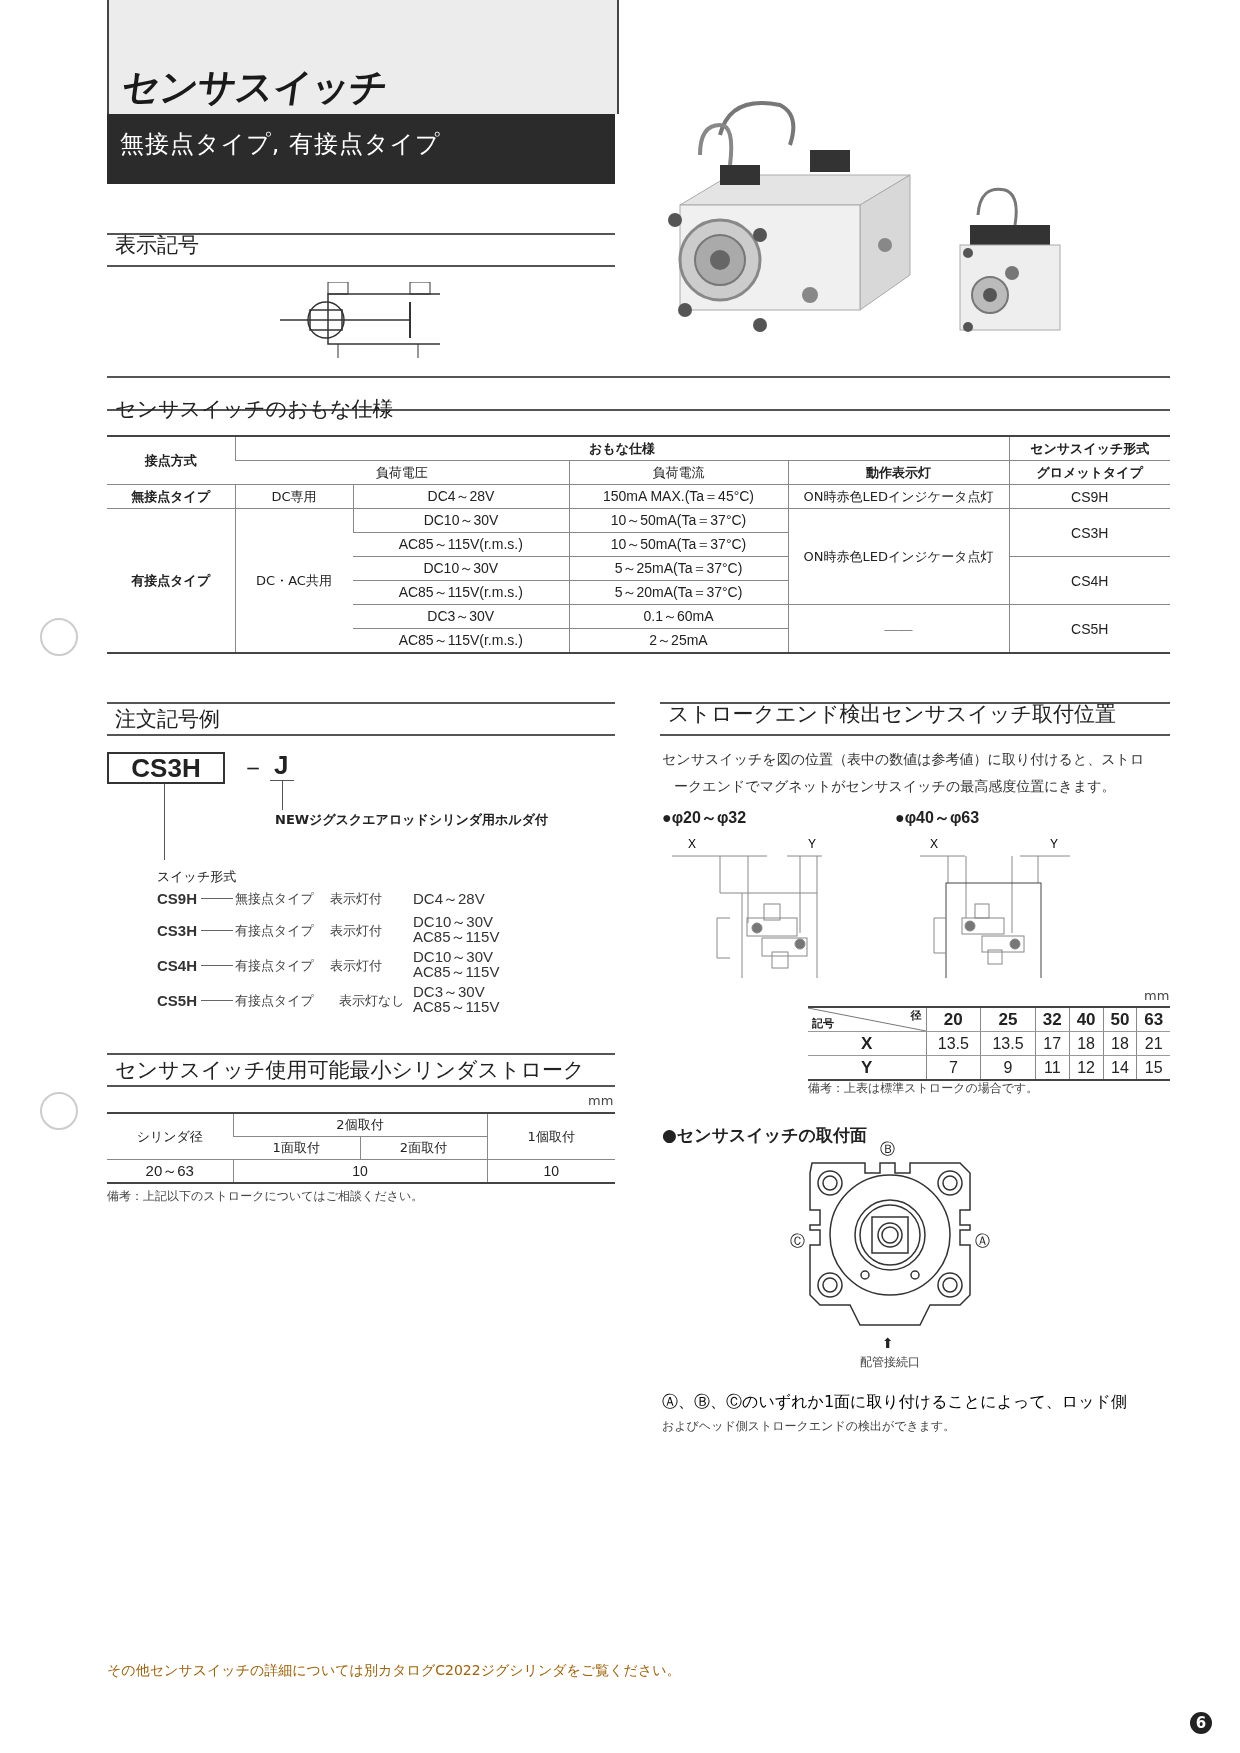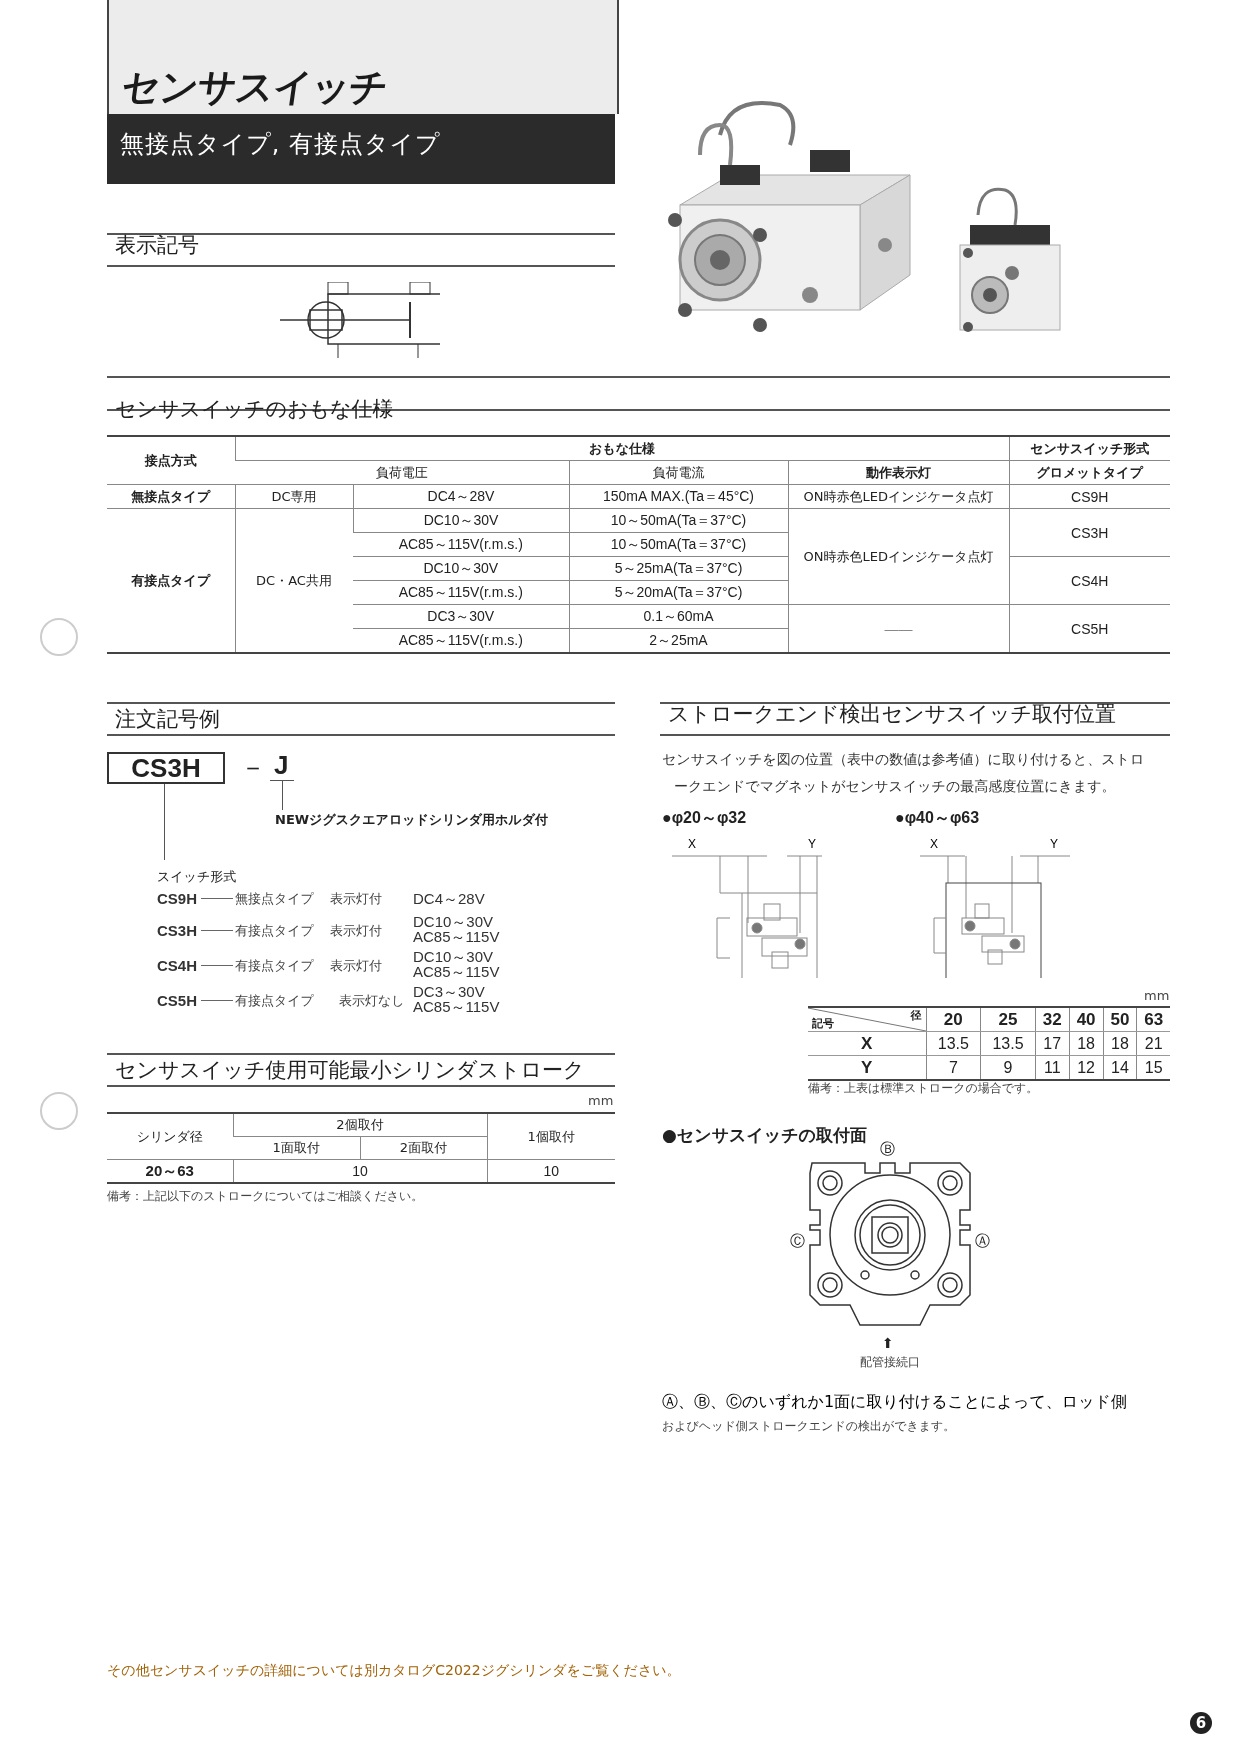--- a/index.html
+++ b/index.html
@@ -232,21 +232,21 @@
       <tr>
     <td class="jp" rowspan="2">シリンダ径</td>
     <td class="jp" colspan="2">2個取付</td>
     <td class="jp" rowspan="2">1個取付</td>
   </tr>
   <tr>
     <td class="jp">1面取付</td>
     <td class="jp">2面取付</td>
   </tr>
   <tr>
-    <td style="font-weight:bold;font-size:15px;">20～63</td>
+    <td style="font-weight:normal;font-size:15px;">20～63</td>
     <td colspan="2">10</td>
     <td>10</td>
   </tr>
 </tbody>
   </table>
 <div class="abs small" style="left:107px;top:1188px;">備考：上記以下のストロークについてはご相談ください。</div>
 
 <div class="abs sec" style="left:660px;top:702px;width:510px;height:34px;">
   <div class="sec-title" style="">ストロークエンド検出センサスイッチ取付位置</div>
 </div>

